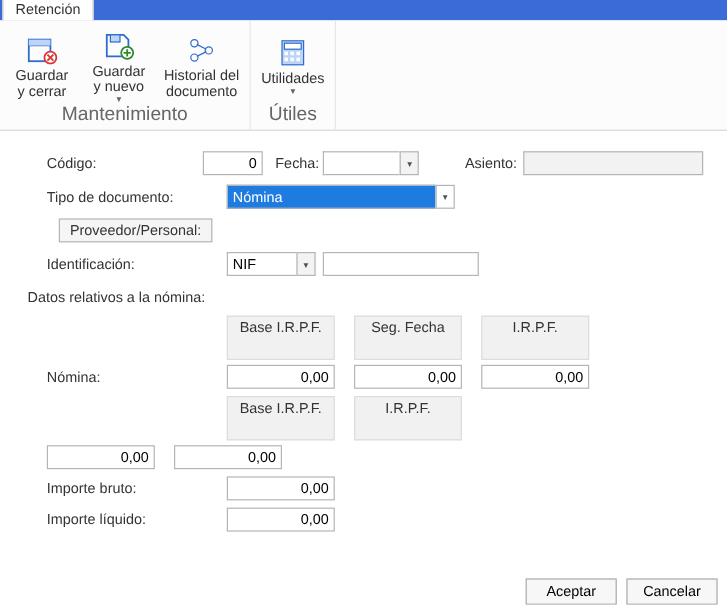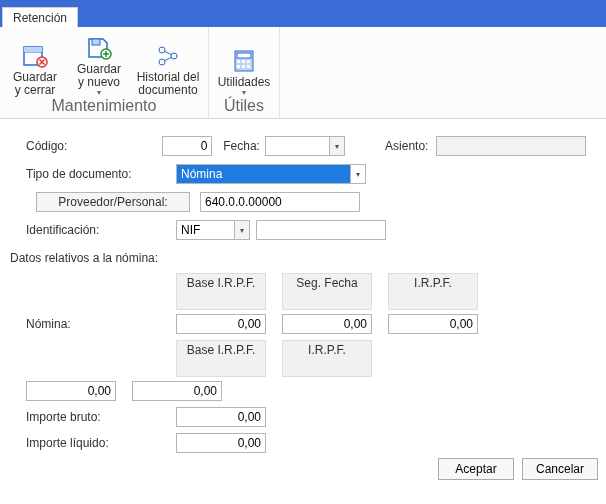--- a/index.html
+++ b/index.html
@@ -1,45 +1,45 @@
 <!DOCTYPE html>
 <html><head>
 <meta charset="utf-8">
 <style>
   * { box-sizing: border-box; font-family: "Segoe UI", Tahoma, sans-serif; font-size: 12px; }
   body { margin: 0; background: #fff; width: 606px; height: 504px; position: relative; color: #333; }
-  .titlebar { background: #3b6bd6; height: 27px; display: flex; align-items: flex-end; }
+  .titlebar { background: #3b6bd6; height: 17px; display: flex; align-items: flex-end; }
   .tab { background: #fff; color: #333; padding: 3px 10px 2px; border: 1px solid #d0d0d0; border-bottom: none; margin-left: 2px; }
   .ribbon { height: 92px; border-bottom: 1px solid #d8d8d8; display: flex; background: #fcfcfc; }
   .rgroup { display: flex; flex-direction: column; height: 100%; border-right: 1px solid #e6e6e6; }
-  .rbuttons { display: flex; flex: 1; align-items: flex-end; padding: 4px 6px 0; gap: 6px; }
+  .rbuttons { display: flex; flex: 1; align-items: center; padding: 4px 6px 0; gap: 6px; }
   .rbtn { display: flex; flex-direction: column; align-items: center; justify-content: flex-start; width: 58px; text-align: center; cursor: default; padding-top: 2px; }
   .rbtn.wide { width: 68px; }
   .rbtn .ic { height: 28px; display: flex; align-items: center; justify-content: center; }
   .rbtn .lbl { line-height: 13px; margin-top: 1px; }
   .rbtn .drop { font-size: 8px; color: #666; line-height: 8px; }
   .rgrplabel { text-align: center; color: #666; font-size: 16px; padding-bottom: 3px; }
-  .form { padding: 16px 20px 0 26px; }
+  .form { padding: 16px 20px 0 39px; }
   .row { display: flex; align-items: center; margin-bottom: 6px; min-height: 22px; }
   .lbl { width: 150px; }
   input[type=text] { height: 20px; border: 1px solid #b5b5b5; padding: 0 4px; background: #fff; }
   .num { text-align: right; }
   .btnbox { border: 1px solid #b5b5b5; height: 20px; padding: 0 6px; display: inline-flex; align-items: center; background: #f5f5f5; cursor: default; }
   .sel { display: flex; }
   .sel input { border-right: none; }
   .sel .dd { border: 1px solid #b5b5b5; width: 16px; height: 20px; display: flex; align-items: center; justify-content: center; background: #f3f3f3; cursor: default; font-size: 8px; color: #555; }
   .hi input { background: #1e7be0; color: #ffffff; }
   .secttl { margin: 10px 0 8px -16px; }
   .gridhdr { display: flex; margin-left: 150px; gap: 16px; margin-bottom: 4px; }
   .gridhdr .h { width: 90px; text-align: center; background: #f1f1f1; border: 1px solid #ddd; height: 37px; line-height: 18px; }
   .gridrow { display: flex; align-items: center; margin-bottom: 6px; }
   .gridrow .lbl { width: 150px; }
   .gridrow input { width: 90px; }
   .gridrow .gap { width: 16px; }
-  .footer { position: absolute; bottom: 24px; right: 8px; display: flex; gap: 8px; }
+  .footer { position: absolute; bottom: 0; right: 8px; display: flex; gap: 8px; }
   .footer button { width: 76px; height: 22px; border: 1px solid #aaa; background: #f7f7f7; cursor: default; }
 </style>
 </head>
 <body>
 
 <div class="titlebar">
   <div class="tab">Retención</div>
 </div>
 
 <div class="ribbon">
@@ -131,22 +131,21 @@
   <div class="row">
     <div class="lbl">Tipo de documento:</div>
     <div class="sel hi">
       <input type="text" style="width: 174px;" value="Nómina">
       <div class="dd" style="background:#fff">▾</div>
     </div>
   </div>
 
   <div class="row">
     <div style="width:10px"></div>
-    <div class="btnbox" style="width:154px;justify-content:center;margin-right:10px">Proveedor/Personal:</div>
-    <input type="text" style="width: 160px;" value="640.0.0.00000">
+    <div class="btnbox" style="width:128px;justify-content:center;margin-right:26px">Proveedor/Personal:</div>
   </div>
 
   <div class="row">
     <div class="lbl">Identificación:</div>
     <div class="sel">
       <input type="text" style="width: 58px;" value="NIF">
       <div class="dd">▾</div>
     </div>
     <div style="width:6px"></div>
     <input type="text" style="width: 130px;" value="">

